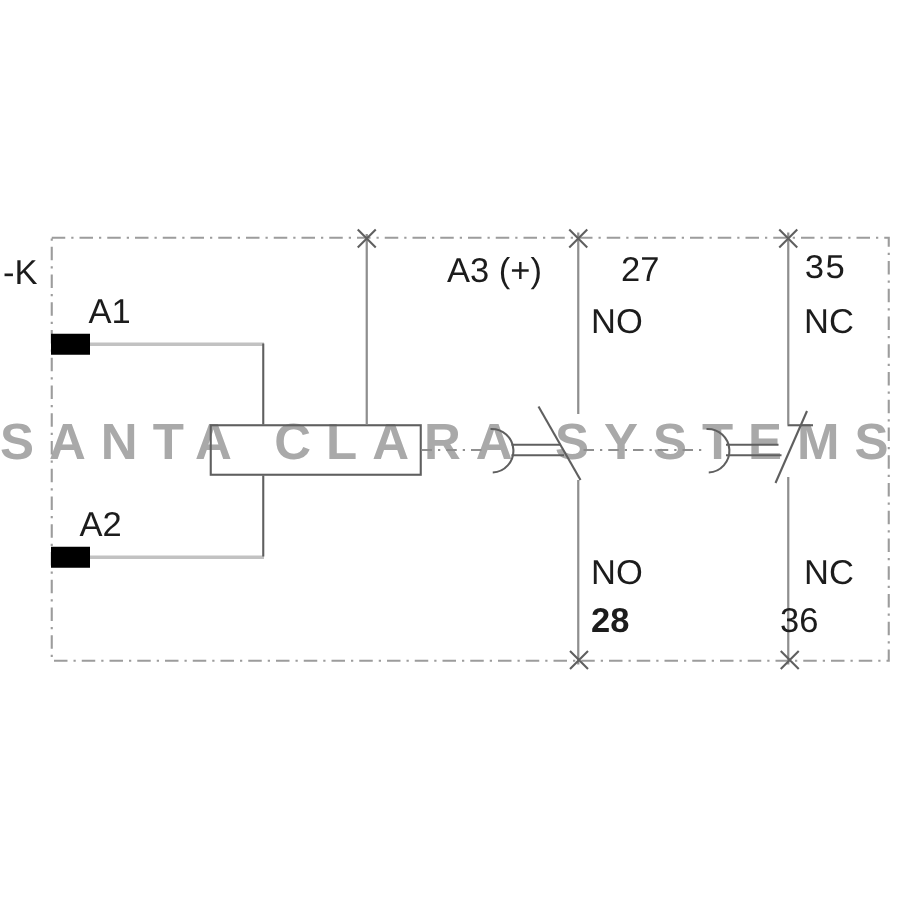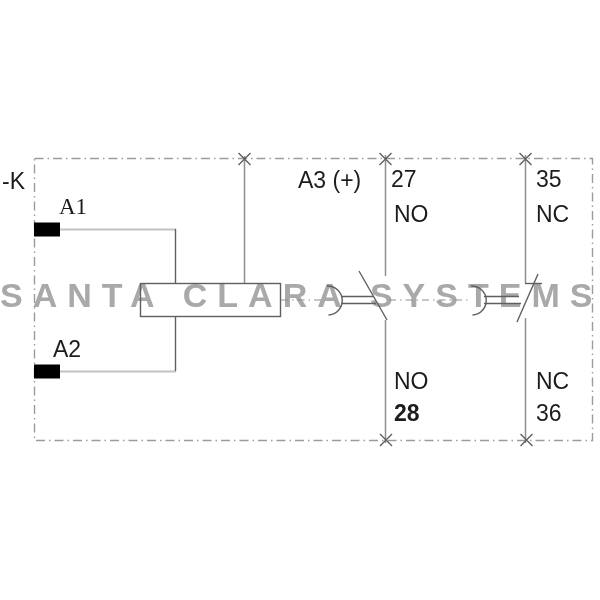--- a/index.html
+++ b/index.html
@@ -80,35 +80,35 @@
       <path class="det" d="M380 434 L392 446 M392 434 L380 446"></path>
       <path class="det" d="M520.5 434 L532.5 446 M532.5 434 L520.5 446"></path>
     </g>
 
     <rect class="term" x="34" y="222.5" width="26" height="14"></rect>
     <rect class="term" x="34" y="364.5" width="26" height="14"></rect>
   </svg>
 
   <div class="lbl" style="left:2px;top:169px;">-K</div>
 
-  <div class="lbl" style="left:59px;top:195px;font-family:Liberation Serif, serif;">A1</div>
+  <div class="lbl" style="left:59px;top:195px;">A1</div>
 
   <div class="lbl" style="left:53px;top:337px;">A2</div>
 
   <div class="lbl" style="left:254px;top:168px;margin-left:44px;">A3 (+)</div>
 
-  <div class="lbl" style="left:391px;top:167px;">27</div>
+  <div class="lbl" style="left:414px;top:167px;">27</div>
 
   <div class="lbl" style="left:394px;top:202px;">NO</div>
 
-  <div class="lbl" style="left:536px;top:167px;">35</div>
+  <div class="lbl" style="left:536px;top:167px;font-family:Liberation Mono, monospace;">35</div>
 
   <div class="lbl" style="left:536px;top:202px;">NC</div>
 
   <div class="lbl" style="left:394px;top:369px;">NO</div>
 
   <div class="lbl" style="left:394px;top:401px;font-weight:bold;">28</div>
 
   <div class="lbl" style="left:536px;top:369px;">NC</div>
 
-  <div class="lbl" style="left:536px;top:401px;">36</div>
+  <div class="lbl" style="left:520px;top:401px;">36</div>
 
 </div>
 
 </body></html>

